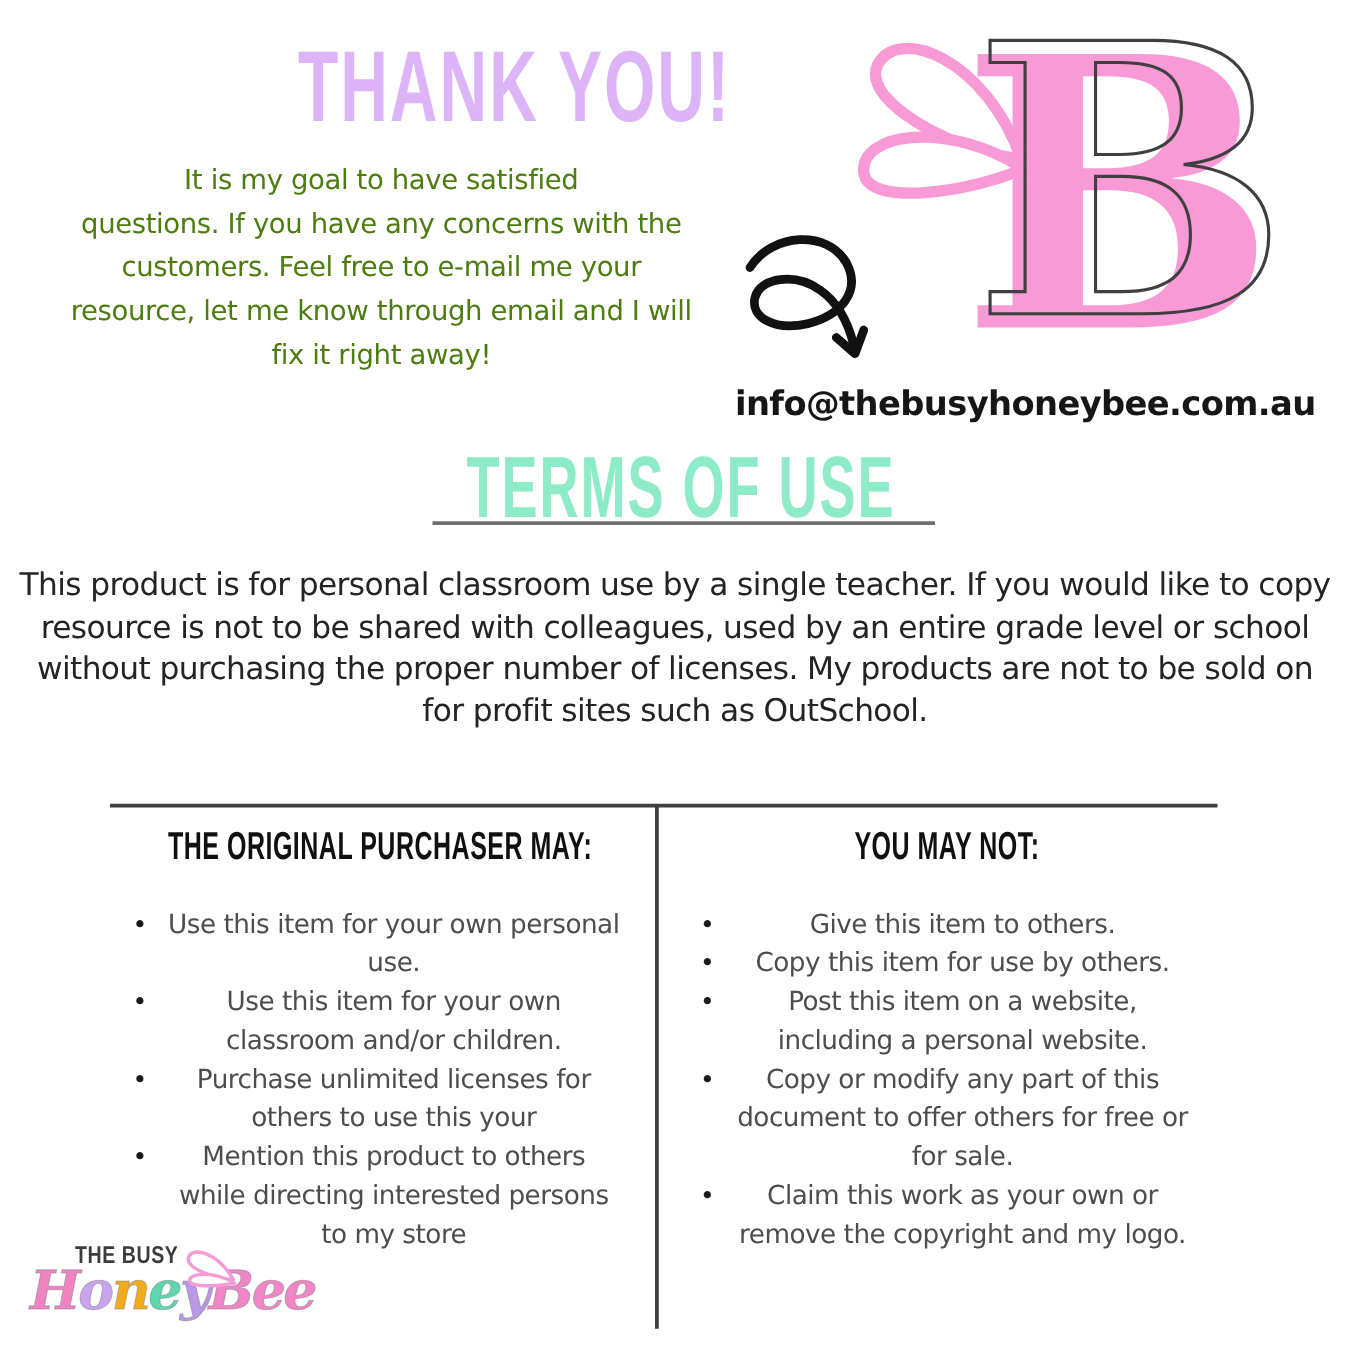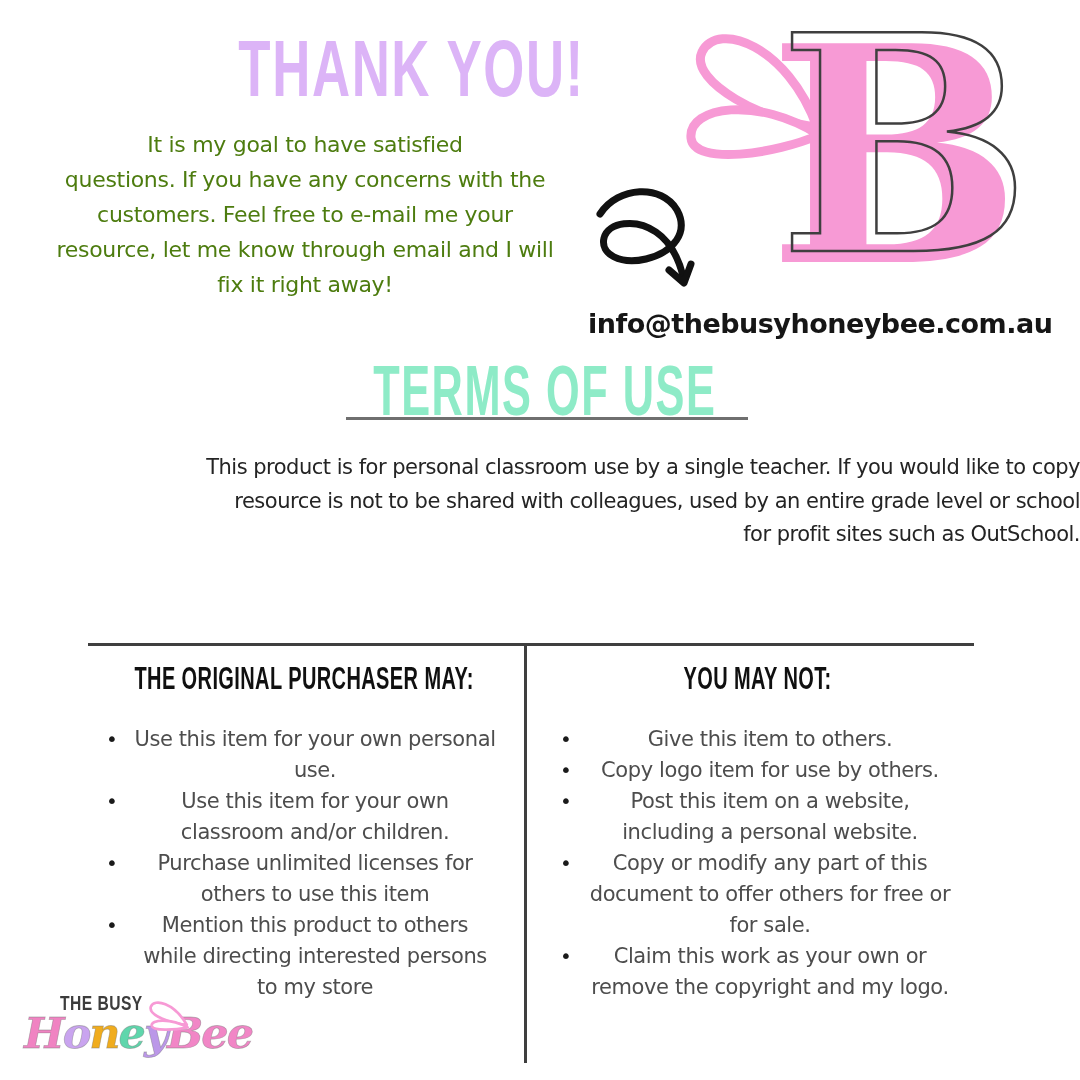--- a/index.html
+++ b/index.html
@@ -34,22 +34,22 @@
   }
   
   .terms-title { position:absolute; left:0; top:350px; width:1090px; text-align:center; }
   .terms-title .display {
     font-size:57px; color:#8eebc7; letter-spacing:2px;
     transform:scale(0.76,1.22); transform-origin:center top;
   }
   .terms-underline { position:absolute; left:346px; top:417px; width:402px; height:3px; background:#6f6f6f; }
   
   .terms-body {
-    position:absolute; left:0; top:451px; width:1080px; text-align:right;
-    font-size:21px; line-height:33.5px; letter-spacing:-0.5px; color:#242424;
+    position:absolute; left:0; top:451px; width:1080px; text-align:center;
+    font-size:25px; line-height:33.5px; letter-spacing:-0.5px; color:#242424;
   }
   
   .rule-h { position:absolute; left:88px; top:643px; width:886px; height:3px; background:#3f3f3f; }
   .rule-v { position:absolute; left:524px; top:644px; width:3px; height:419px; background:#3f3f3f; }
   .col { position:absolute; top:660px; }
   .col-left  { left:90px;  width:428px; }
   .col-right { left:532px; width:452px; }
   .col-head { text-align:center; height:42px; }
   .col-head .display {
     font-size:25px; color:#101010; letter-spacing:0.5px;
@@ -118,20 +118,21 @@
   <div class="email">info@thebusyhoneybee.com.au</div>
 
   <div class="terms-title">
     <span class="display">TERMS OF USE</span>
   </div>
   <div class="terms-underline"></div>
 
   <div class="terms-body">
     <div class="line">This product is for personal classroom use by a single teacher. If you would like to copy</div>
       <div class="line">resource is not to be shared with colleagues, used by an entire grade level or school</div>
+      <div class="line">without purchasing the proper number of licenses. My products are not to be sold on</div>
       <div class="line">for profit sites such as OutSchool.</div>
   </div>
 
   <div class="rule-h"></div>
   <div class="rule-v"></div>
 
   <div class="col col-left">
     <div class="col-head">
       <span class="display">THE ORIGINAL PURCHASER MAY:</span>
     </div>
@@ -139,41 +140,41 @@
       <li class="bullet-item">
           <span class="dot">•</span>
           <span class="txt">Use this item for your own personal use.</span>
         </li>
         <li class="bullet-item">
           <span class="dot">•</span>
           <span class="txt">Use this item for your own classroom and/or children.</span>
         </li>
         <li class="bullet-item">
           <span class="dot">•</span>
-          <span class="txt">Purchase unlimited licenses for others to use this item</span>
+          <span class="txt">Purchase unlimited licenses for others to use this your</span>
         </li>
         <li class="bullet-item">
           <span class="dot">•</span>
           <span class="txt">Mention this product to others while directing interested persons to my store</span>
         </li>
     </ul>
   </div>
 
   <div class="col col-right">
     <div class="col-head">
       <span class="display">YOU MAY NOT:</span>
     </div>
     <ul class="bullets">
       <li class="bullet-item">
           <span class="dot">•</span>
           <span class="txt">Give this item to others.</span>
         </li>
         <li class="bullet-item">
           <span class="dot">•</span>
-          <span class="txt">Copy logo item for use by others.</span>
+          <span class="txt">Copy this item for use by others.</span>
         </li>
         <li class="bullet-item">
           <span class="dot">•</span>
           <span class="txt">Post this item on a website, including a personal website.</span>
         </li>
         <li class="bullet-item">
           <span class="dot">•</span>
           <span class="txt">Copy or modify any part of this document to offer others for free or for sale.</span>
         </li>
         <li class="bullet-item">

